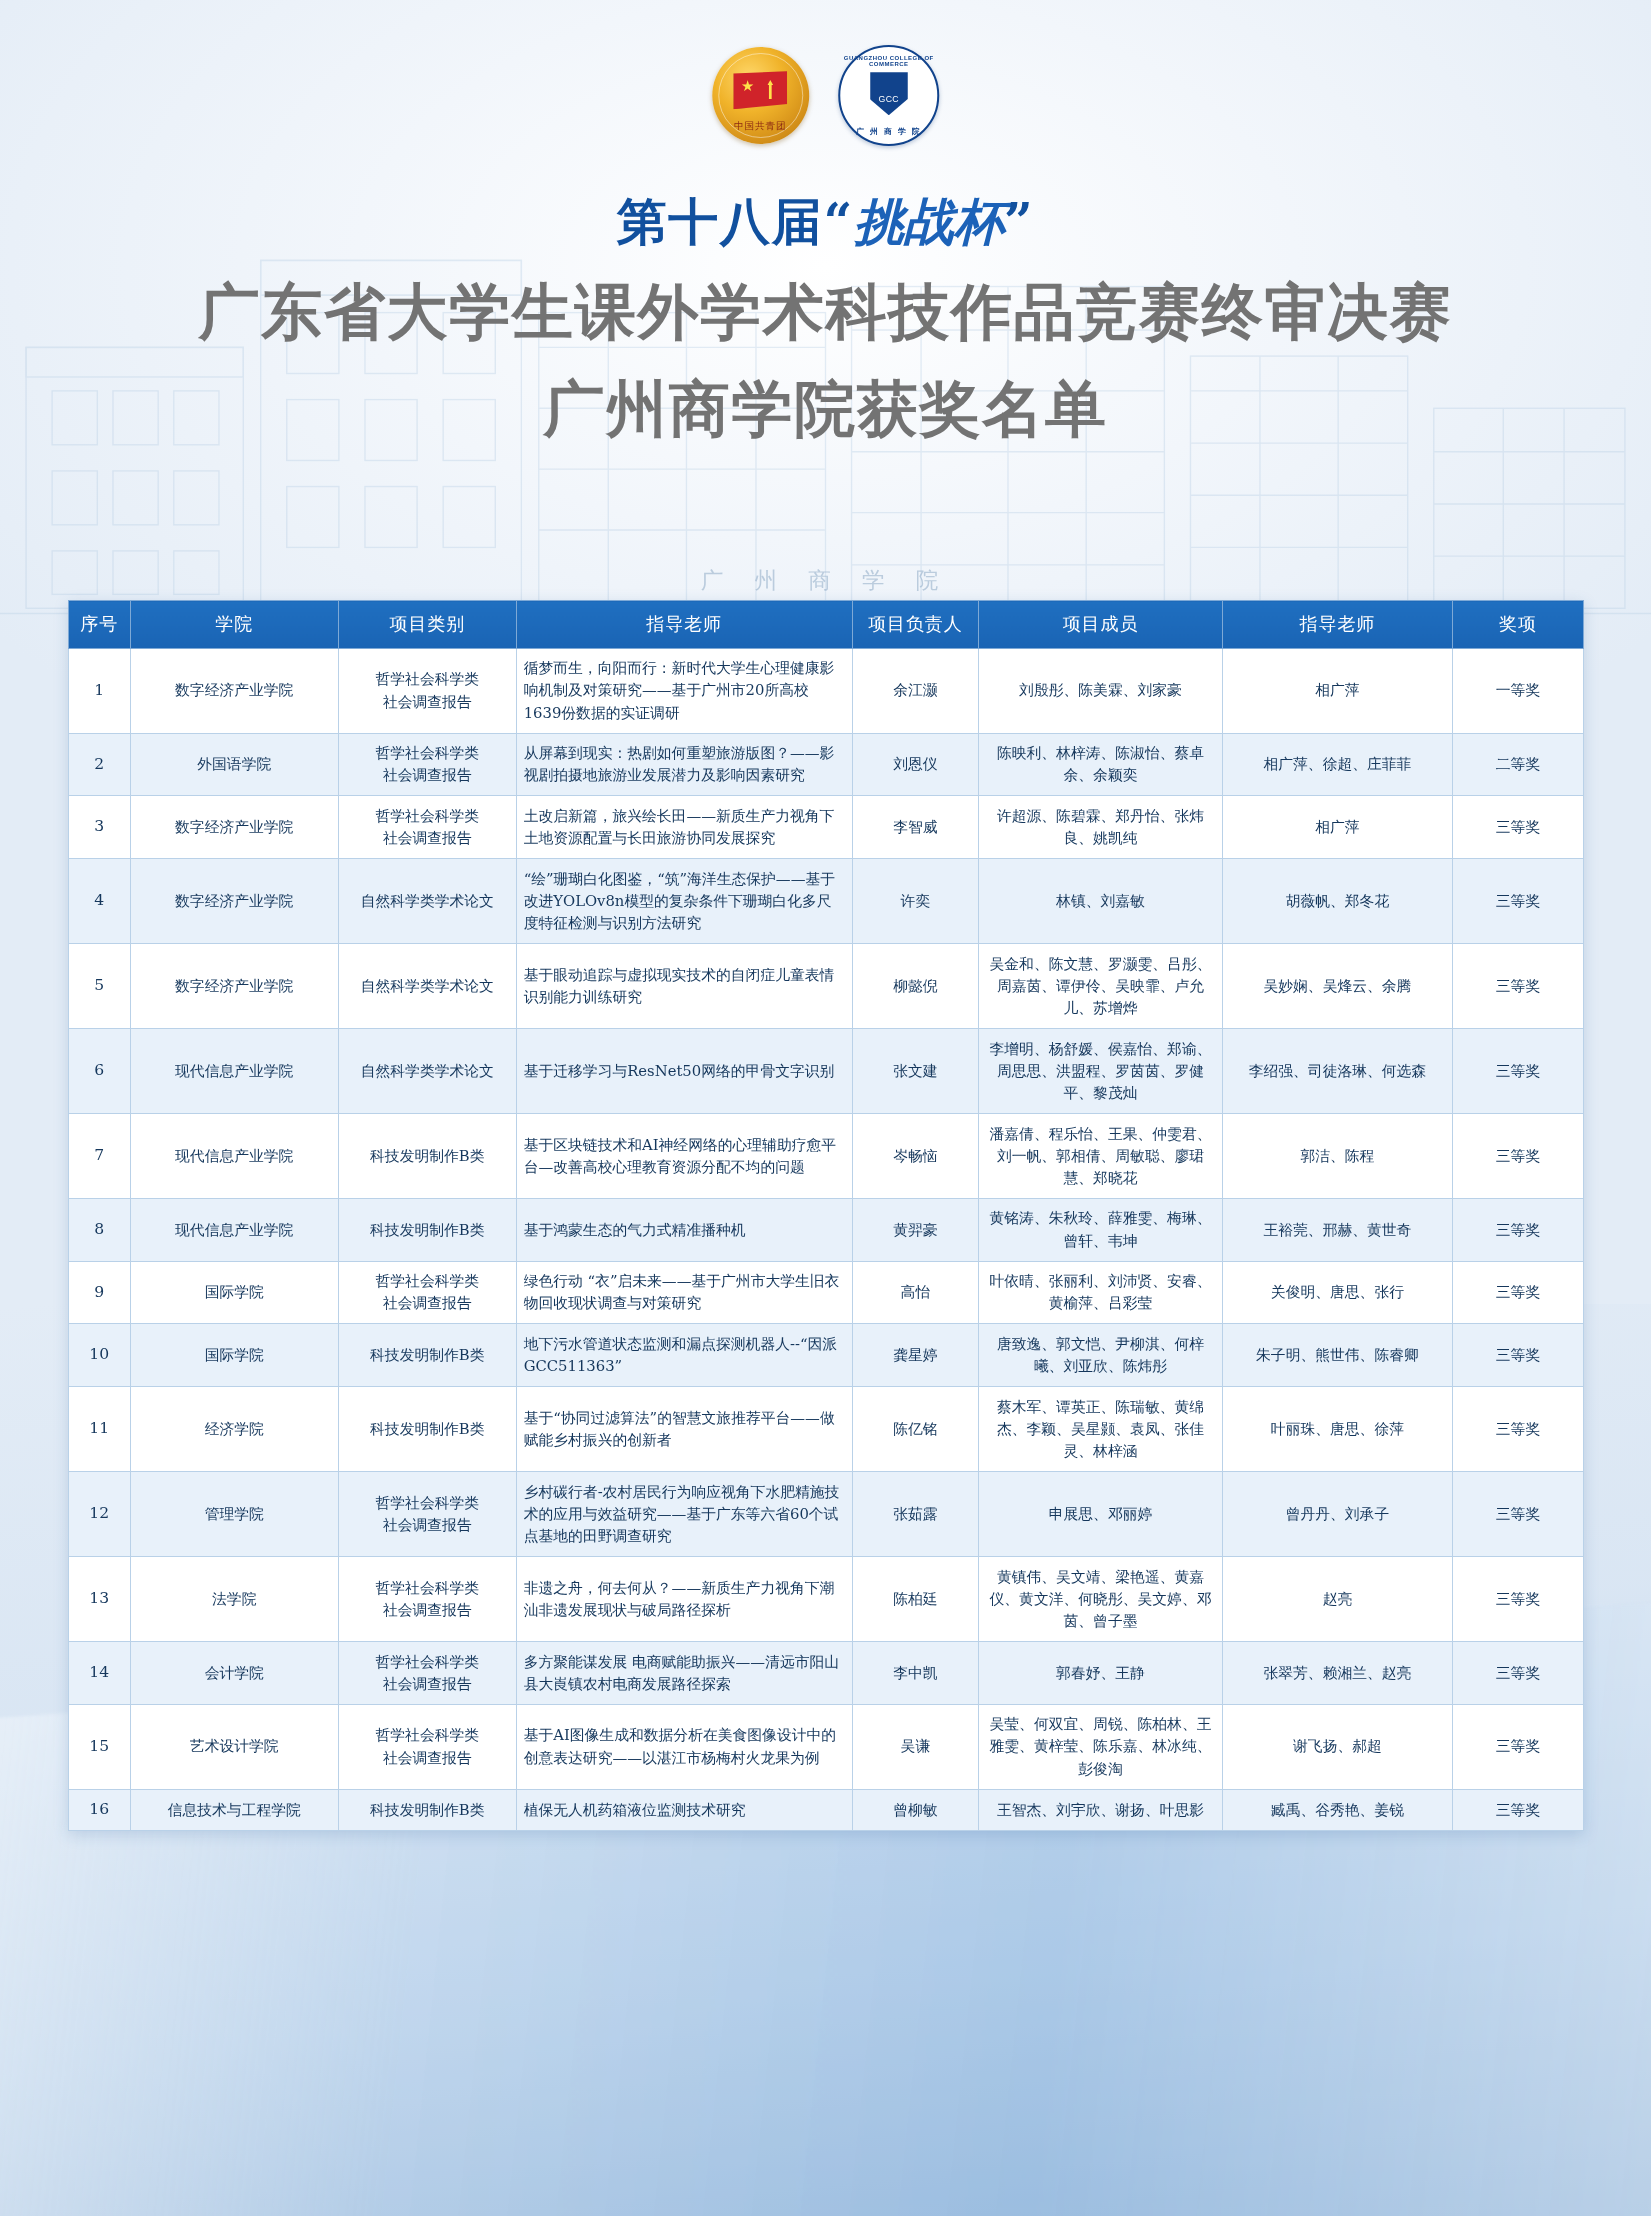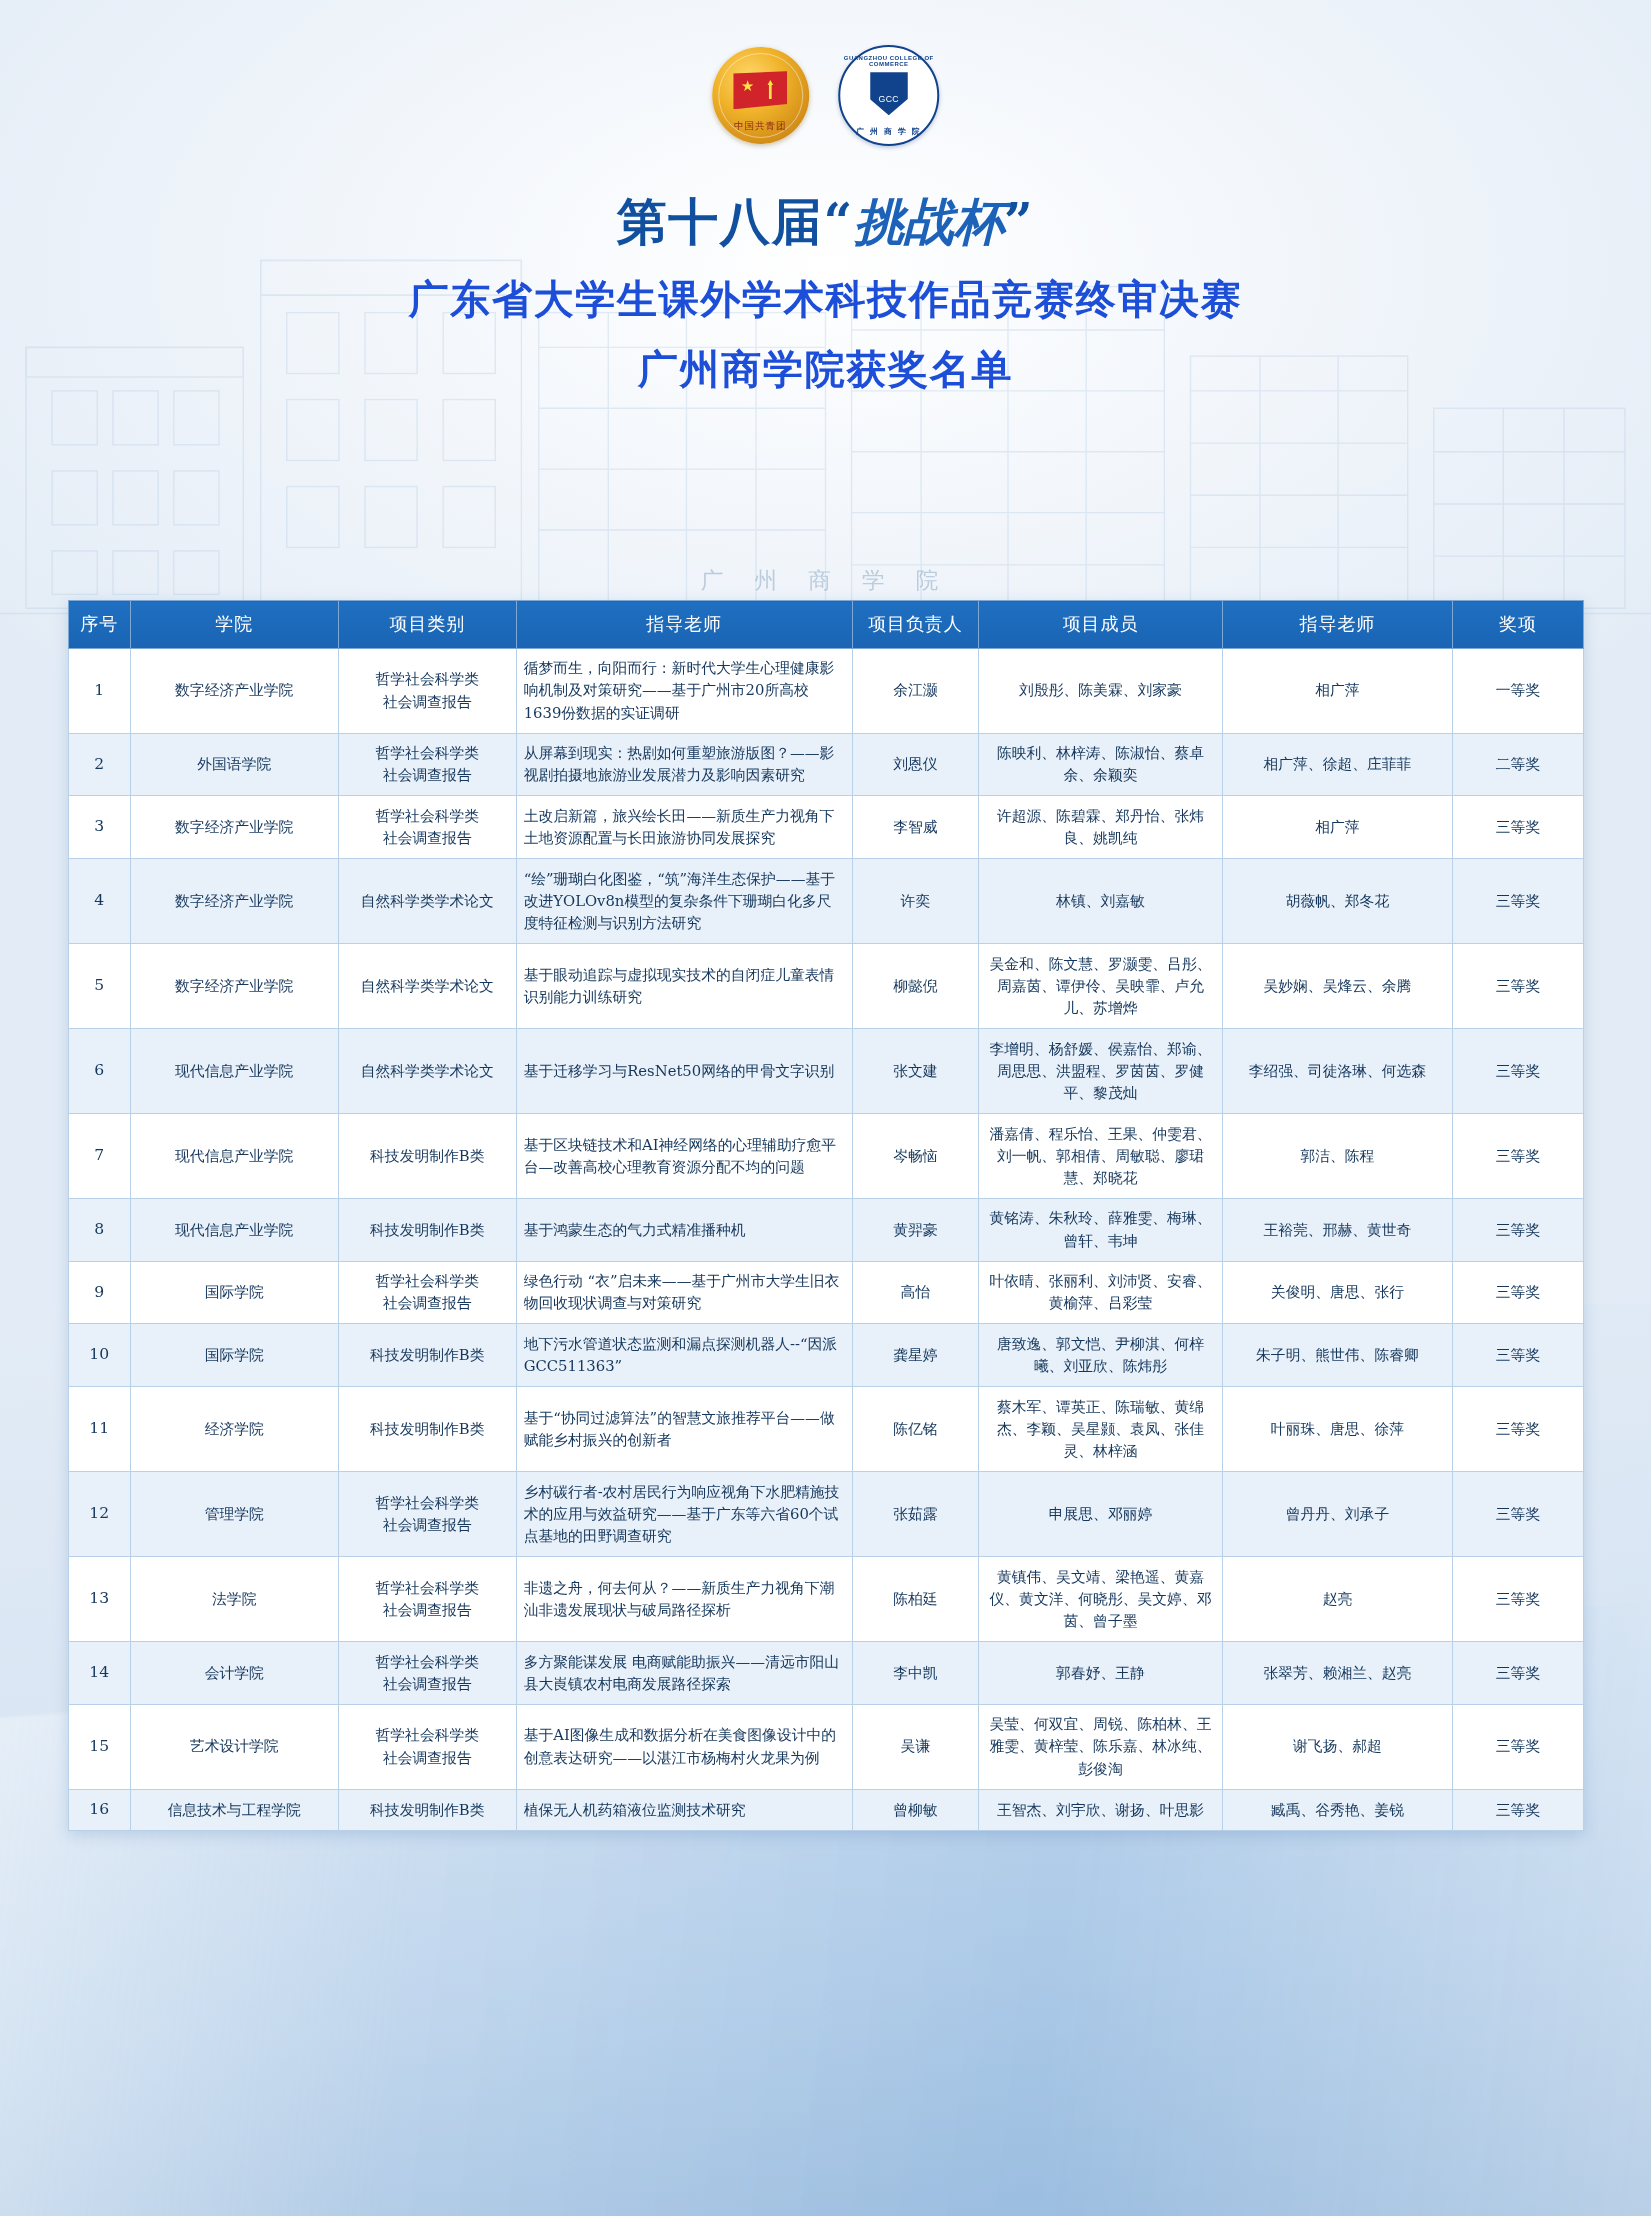--- a/index.html
+++ b/index.html
@@ -174,22 +174,22 @@
     white-space: nowrap;
   }
   .title-line1 .cup {
     color: #1c62b8;
     font-style: italic;
     font-family: "DejaVu Serif", serif;
     letter-spacing: 0;
     margin-top: 16px;
   }
   .title-line2, .title-line3 {
-    font-size: 40px;
-    color: #1d4ed8;
+    font-size: 61px;
+    color: #737373;
     font-family: "DejaVu Serif", serif;
     font-weight: bold;
     letter-spacing: 1.7px;
     margin-top: 15.6px;
     white-space: nowrap;
   }
   .title-line3 { }
 
   
   .table-wrap {

